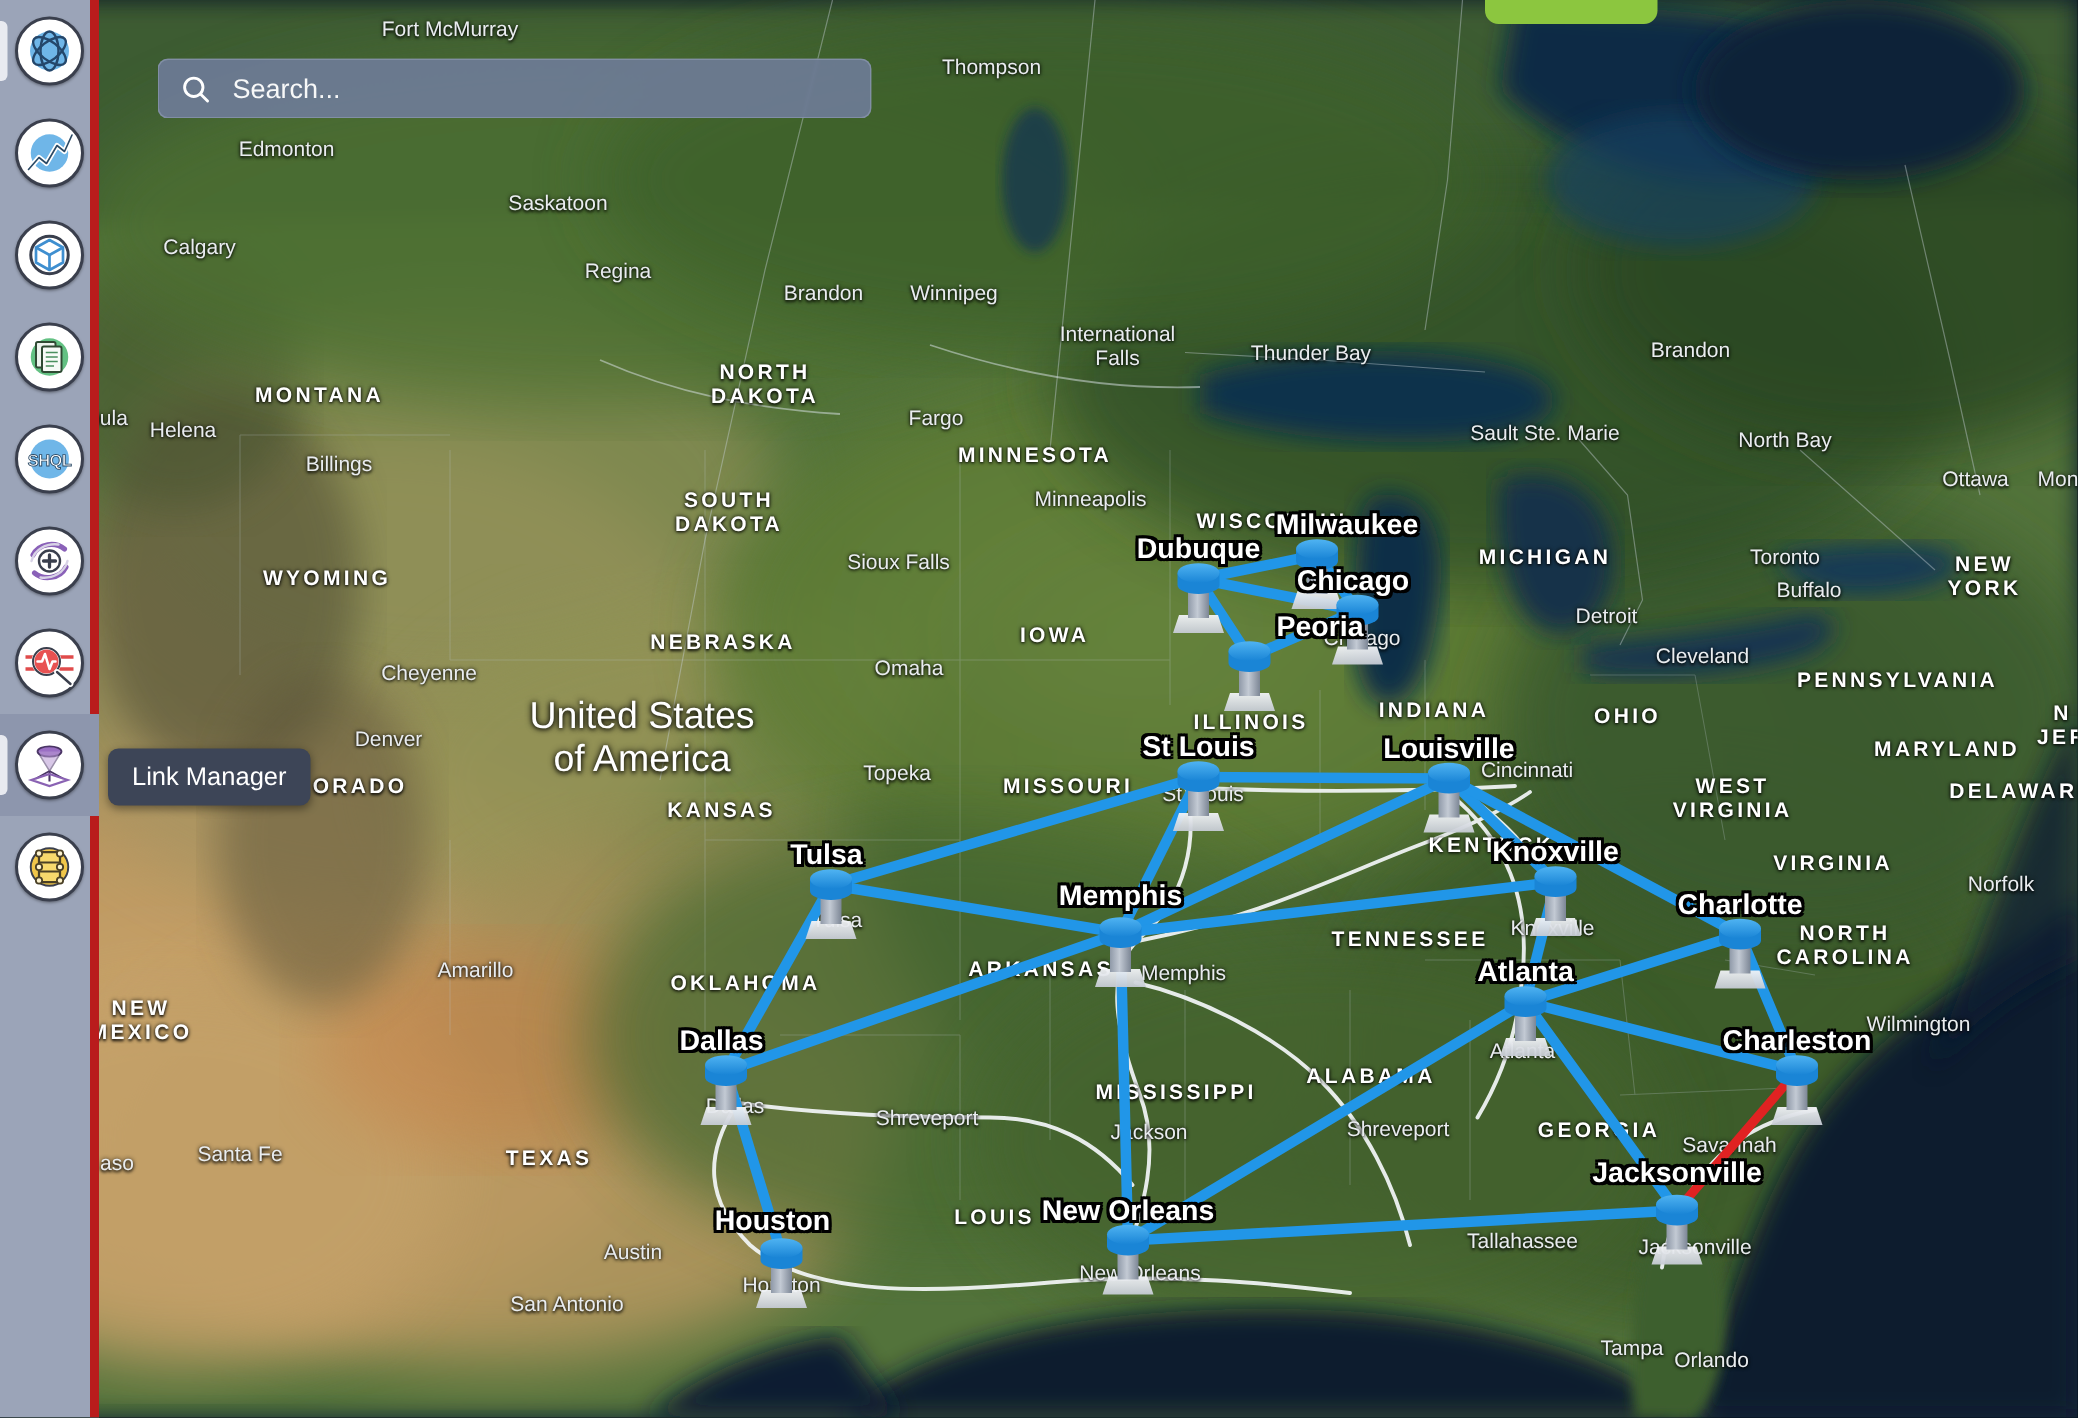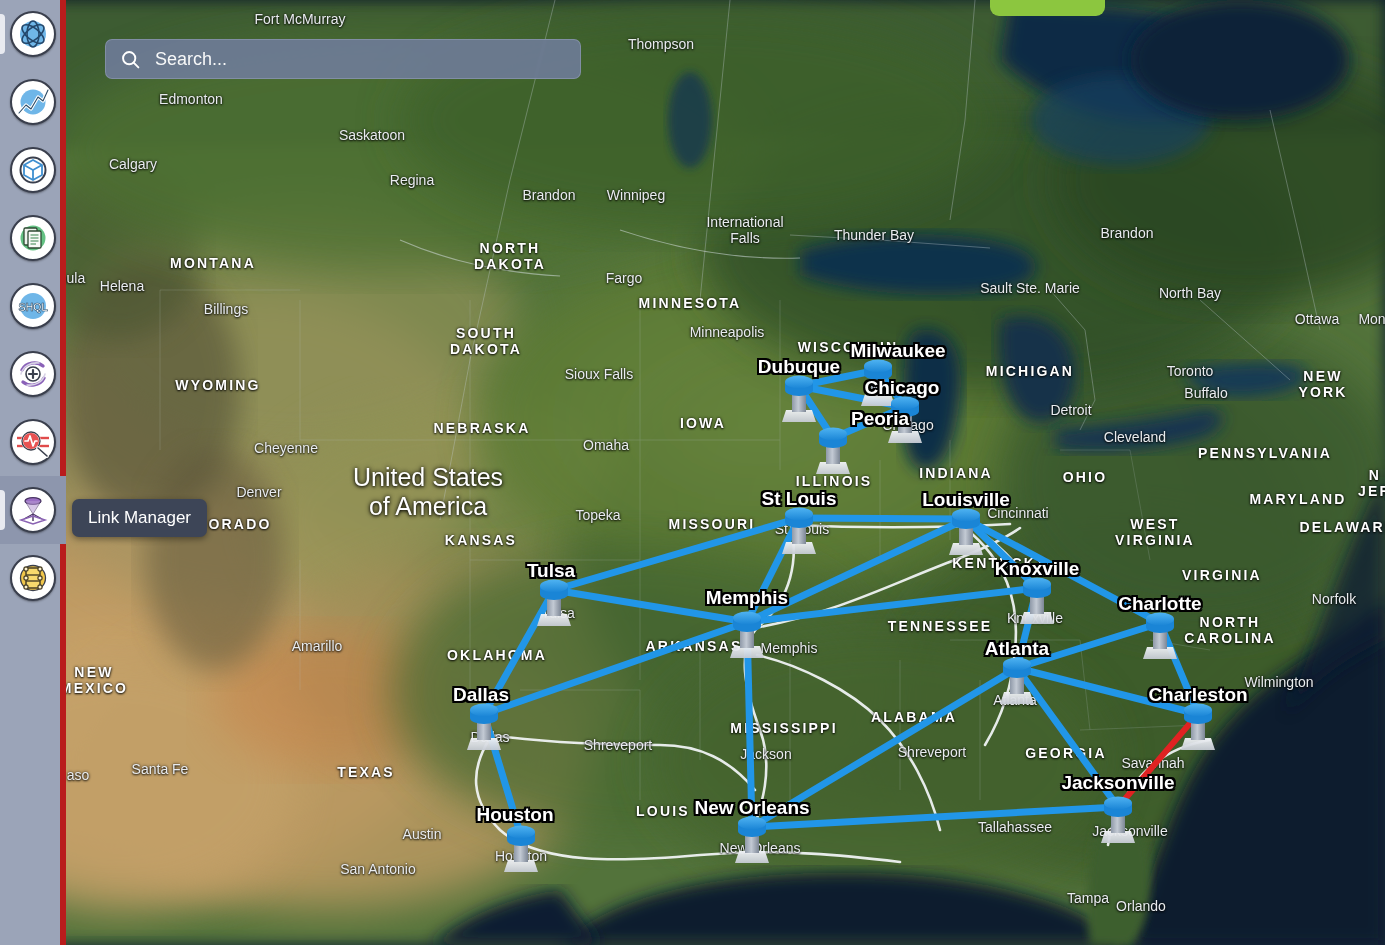--- a/index.html
+++ b/index.html
@@ -322,21 +322,21 @@
       <div class="mlabel city" style="left: 286px; top: 448px;">Cheyenne</div>
       <div class="mlabel city" style="left: 1071px; top: 410px;">Detroit</div>
       <div class="mlabel city" style="left: 1119px; top: 437px; padding-left: 32px;">Cleveland</div>
       <div class="mlabel city" style="left: 259px; top: 492px;">Denver</div>
       <div class="mlabel city" style="left: 598px; top: 515px;">Topeka</div>
       <div class="mlabel city" style="left: 802px; top: 529px;">St. Louis</div>
       <div class="mlabel city" style="left: 1018px; top: 513px;">Cincinnati</div>
       <div class="mlabel city" style="left: 558px; top: 613px;">Tulsa</div>
       <div class="mlabel city" style="left: 789px; top: 648px;">Memphis</div>
       <div class="mlabel city" style="left: 1035px; top: 618px;">Knoxville</div>
-      <div class="mlabel city" style="left: 1334px; top: 589px; margin-top: 10px;">Norfolk</div>
+      <div class="mlabel city" style="left: 1334px; top: 589px;">Norfolk</div>
       <div class="mlabel city" style="left: 160px; top: 769px;">Santa Fe</div>
       <div class="mlabel city" style="left: 317px; top: 646px;">Amarillo</div>
       <div class="mlabel city" style="left: 1015px; top: 700px;">Atlanta</div>
       <div class="mlabel city" style="left: 1279px; top: 682px;">Wilmington</div>
       <div class="mlabel city" style="left: 490px; top: 737px;">Dallas</div>
       <div class="mlabel city" style="left: 618px; top: 745px;">Shreveport</div>
       <div class="mlabel city" style="left: 766px; top: 754px;">Jackson</div>
       <div class="mlabel city" style="left: 932px; top: 752px;">Shreveport</div>
       <div class="mlabel city" style="left: 1153px; top: 763px;">Savannah</div>
       <div class="mlabel city" style="left: 78px; top: 775px;">aso</div>

